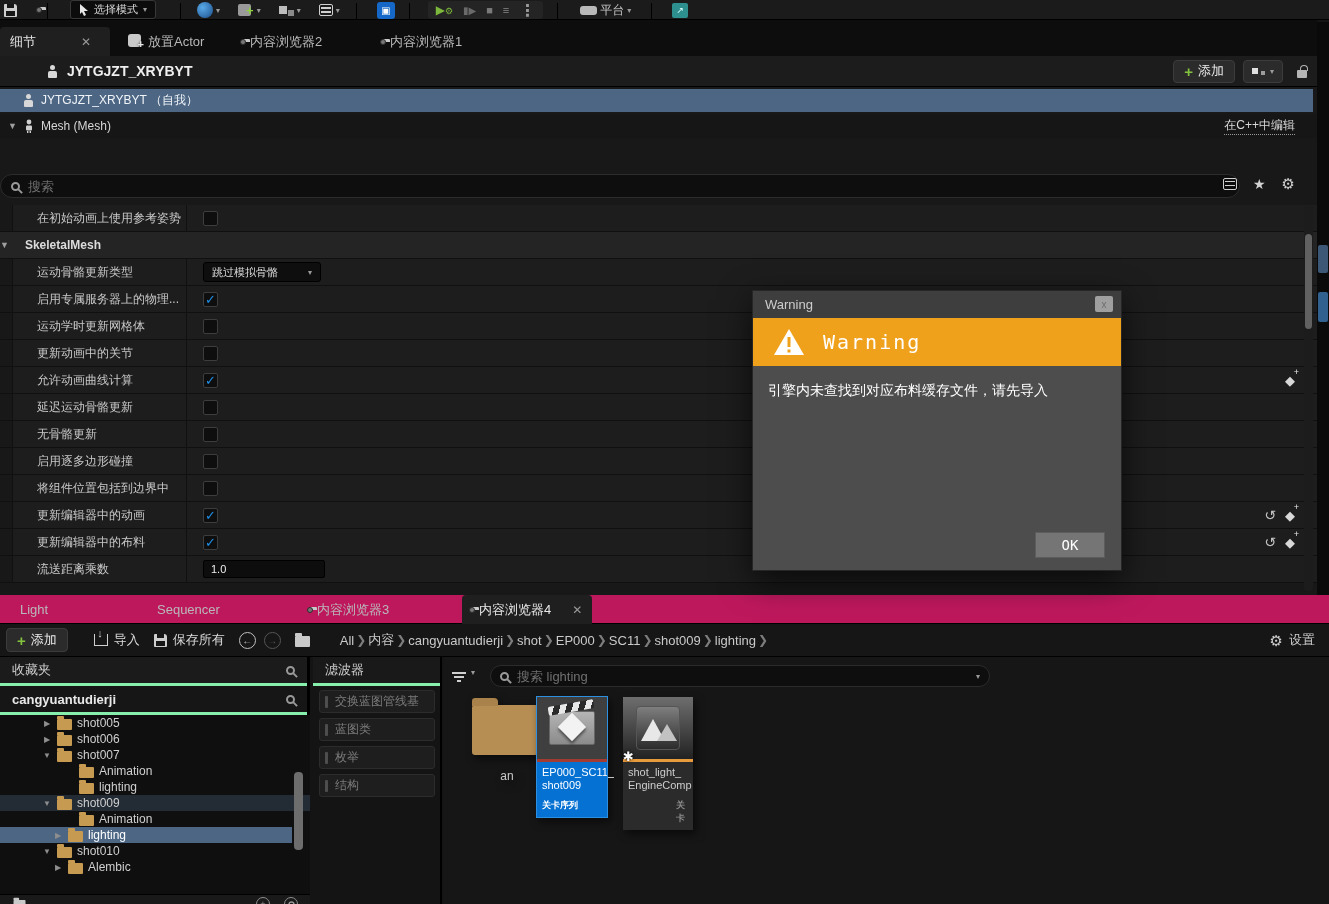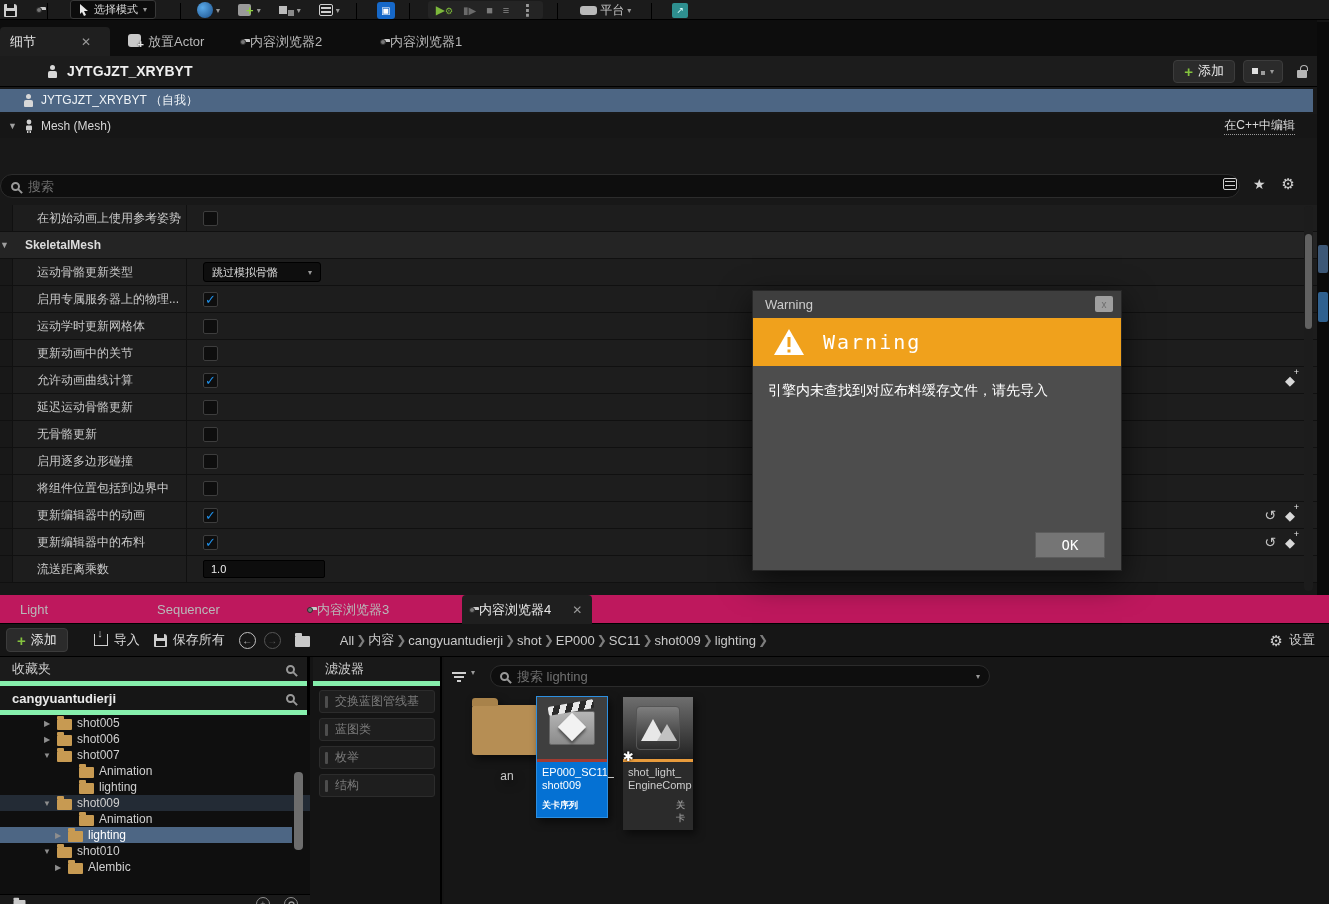--- a/index.html
+++ b/index.html
@@ -138,21 +138,21 @@
     font-size:13px; color:#cdcdcd; }
   .toolitem { display:flex; align-items:center; gap:6px; font-size:13px; color:#dadada; }
   .imp-ico { width:14px; height:12px; border:1.5px solid #cfcfcf; border-top:none; position:relative; }
   .imp-ico::before { content:"↓"; position:absolute; left:2.5px; top:-7px; font-size:11px; color:#cfcfcf; }
   .save-ico { width:13px; height:13px; background:#cfcfcf; border-radius:1px 3px 1px 1px; position:relative; }
   .save-ico::before { content:""; position:absolute; left:3px; top:0; width:7px; height:4px; background:#161616; }
   .save-ico::after { content:""; position:absolute; left:2px; bottom:1px; width:9px; height:5px; background:#161616; }
 
   #cb-body { position:absolute; left:0; top:62px; width:100%; height:247px; }
   #navcol { position:absolute; left:0; top:0; width:310px; height:247px; background:#121212; border-right:3px solid #000; }
-  .nav-hd { height:29px; background:#1b1b1b; border-bottom:5px solid #86efac; display:flex;
+  .nav-hd { height:29px; background:#1b1b1b; border-bottom:3px solid #86efac; display:flex;
     align-items:center; padding:0 12px; font-size:13px; color:#cecece; }
   .nav-hd.bold { font-weight:bold; color:#e9e9e9; background:#161616; }
   .nav-hd .mag { margin-left:auto; }
   #tree { position:absolute; left:0; top:58px; width:310px; height:180px; background:#0f0f0f; overflow:hidden; }
   .trow { height:16px; display:flex; align-items:center; font-size:12px; color:#cfcfcf; gap:5px; }
   .trow .arr { width:10px; color:#8e8e8e; font-size:8px; text-align:center; flex:none; }
   .trow.sel { background:#4d6684; width:292px; color:#fff; }
   #tree-scroll { position:absolute; right:4px; top:115px; width:9px; height:78px; background:#6d6d6d; border-radius:4px; }
   #collections { position:absolute; left:0; bottom:0; width:310px; height:10px; background:#191919;
     border-top:1px solid #000; overflow:hidden; display:flex; align-items:flex-start; padding:2px 12px; gap:4px; }

